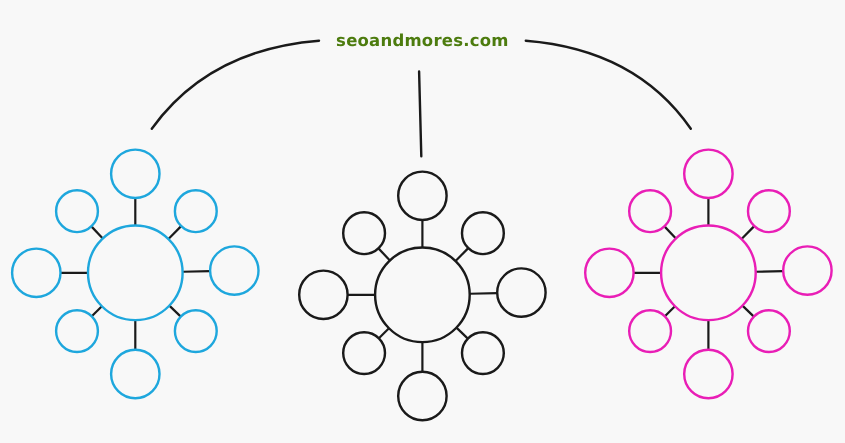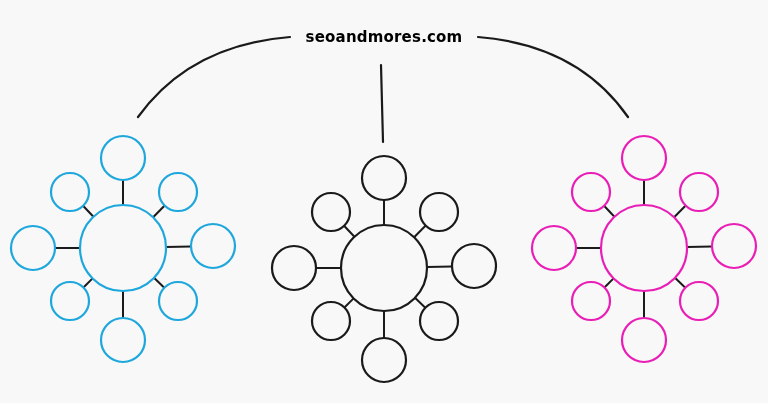--- a/index.html
+++ b/index.html
@@ -1,18 +1,18 @@
 <!DOCTYPE html>
 <html><head>
 <meta charset="utf-8">
 <style>
   html, body { margin: 0; padding: 0; }
   body { width: 768px; height: 403px; background: #f8f8f8; position: relative; overflow: hidden; font-family: "Liberation Sans", sans-serif; }
   svg { position: absolute; left: 0; top: 0; }
-  .title { position: absolute; left: 300px; top: 28px; width: 168px; text-align: center; font-size: 15px; font-weight: bold; color: #000000; letter-spacing: 0.2px; font-family: "DejaVu Sans", sans-serif; }
+  .title { position: absolute; left: 300px; top: 28px; width: 168px; text-align: center; font-size: 15px; font-weight: bold; color: #4d7c0f; letter-spacing: 0.2px; font-family: "DejaVu Sans", sans-serif; }
 </style>
 </head>
 <body>
 
 <div class="title">seoandmores.com</div>
 
 <svg id="diagram" width="768" height="403" viewBox="0 0 768 403">
     <path d="M138,117 Q190,45 290,37" fill="none" stroke="#1a1a1a" stroke-width="2.2" stroke-linecap="round"></path>
     <path d="M381,65 L383,142" fill="none" stroke="#1a1a1a" stroke-width="2.2" stroke-linecap="round"></path>
     <path d="M478,37 Q578,45 628,117" fill="none" stroke="#1a1a1a" stroke-width="2.2" stroke-linecap="round"></path>

